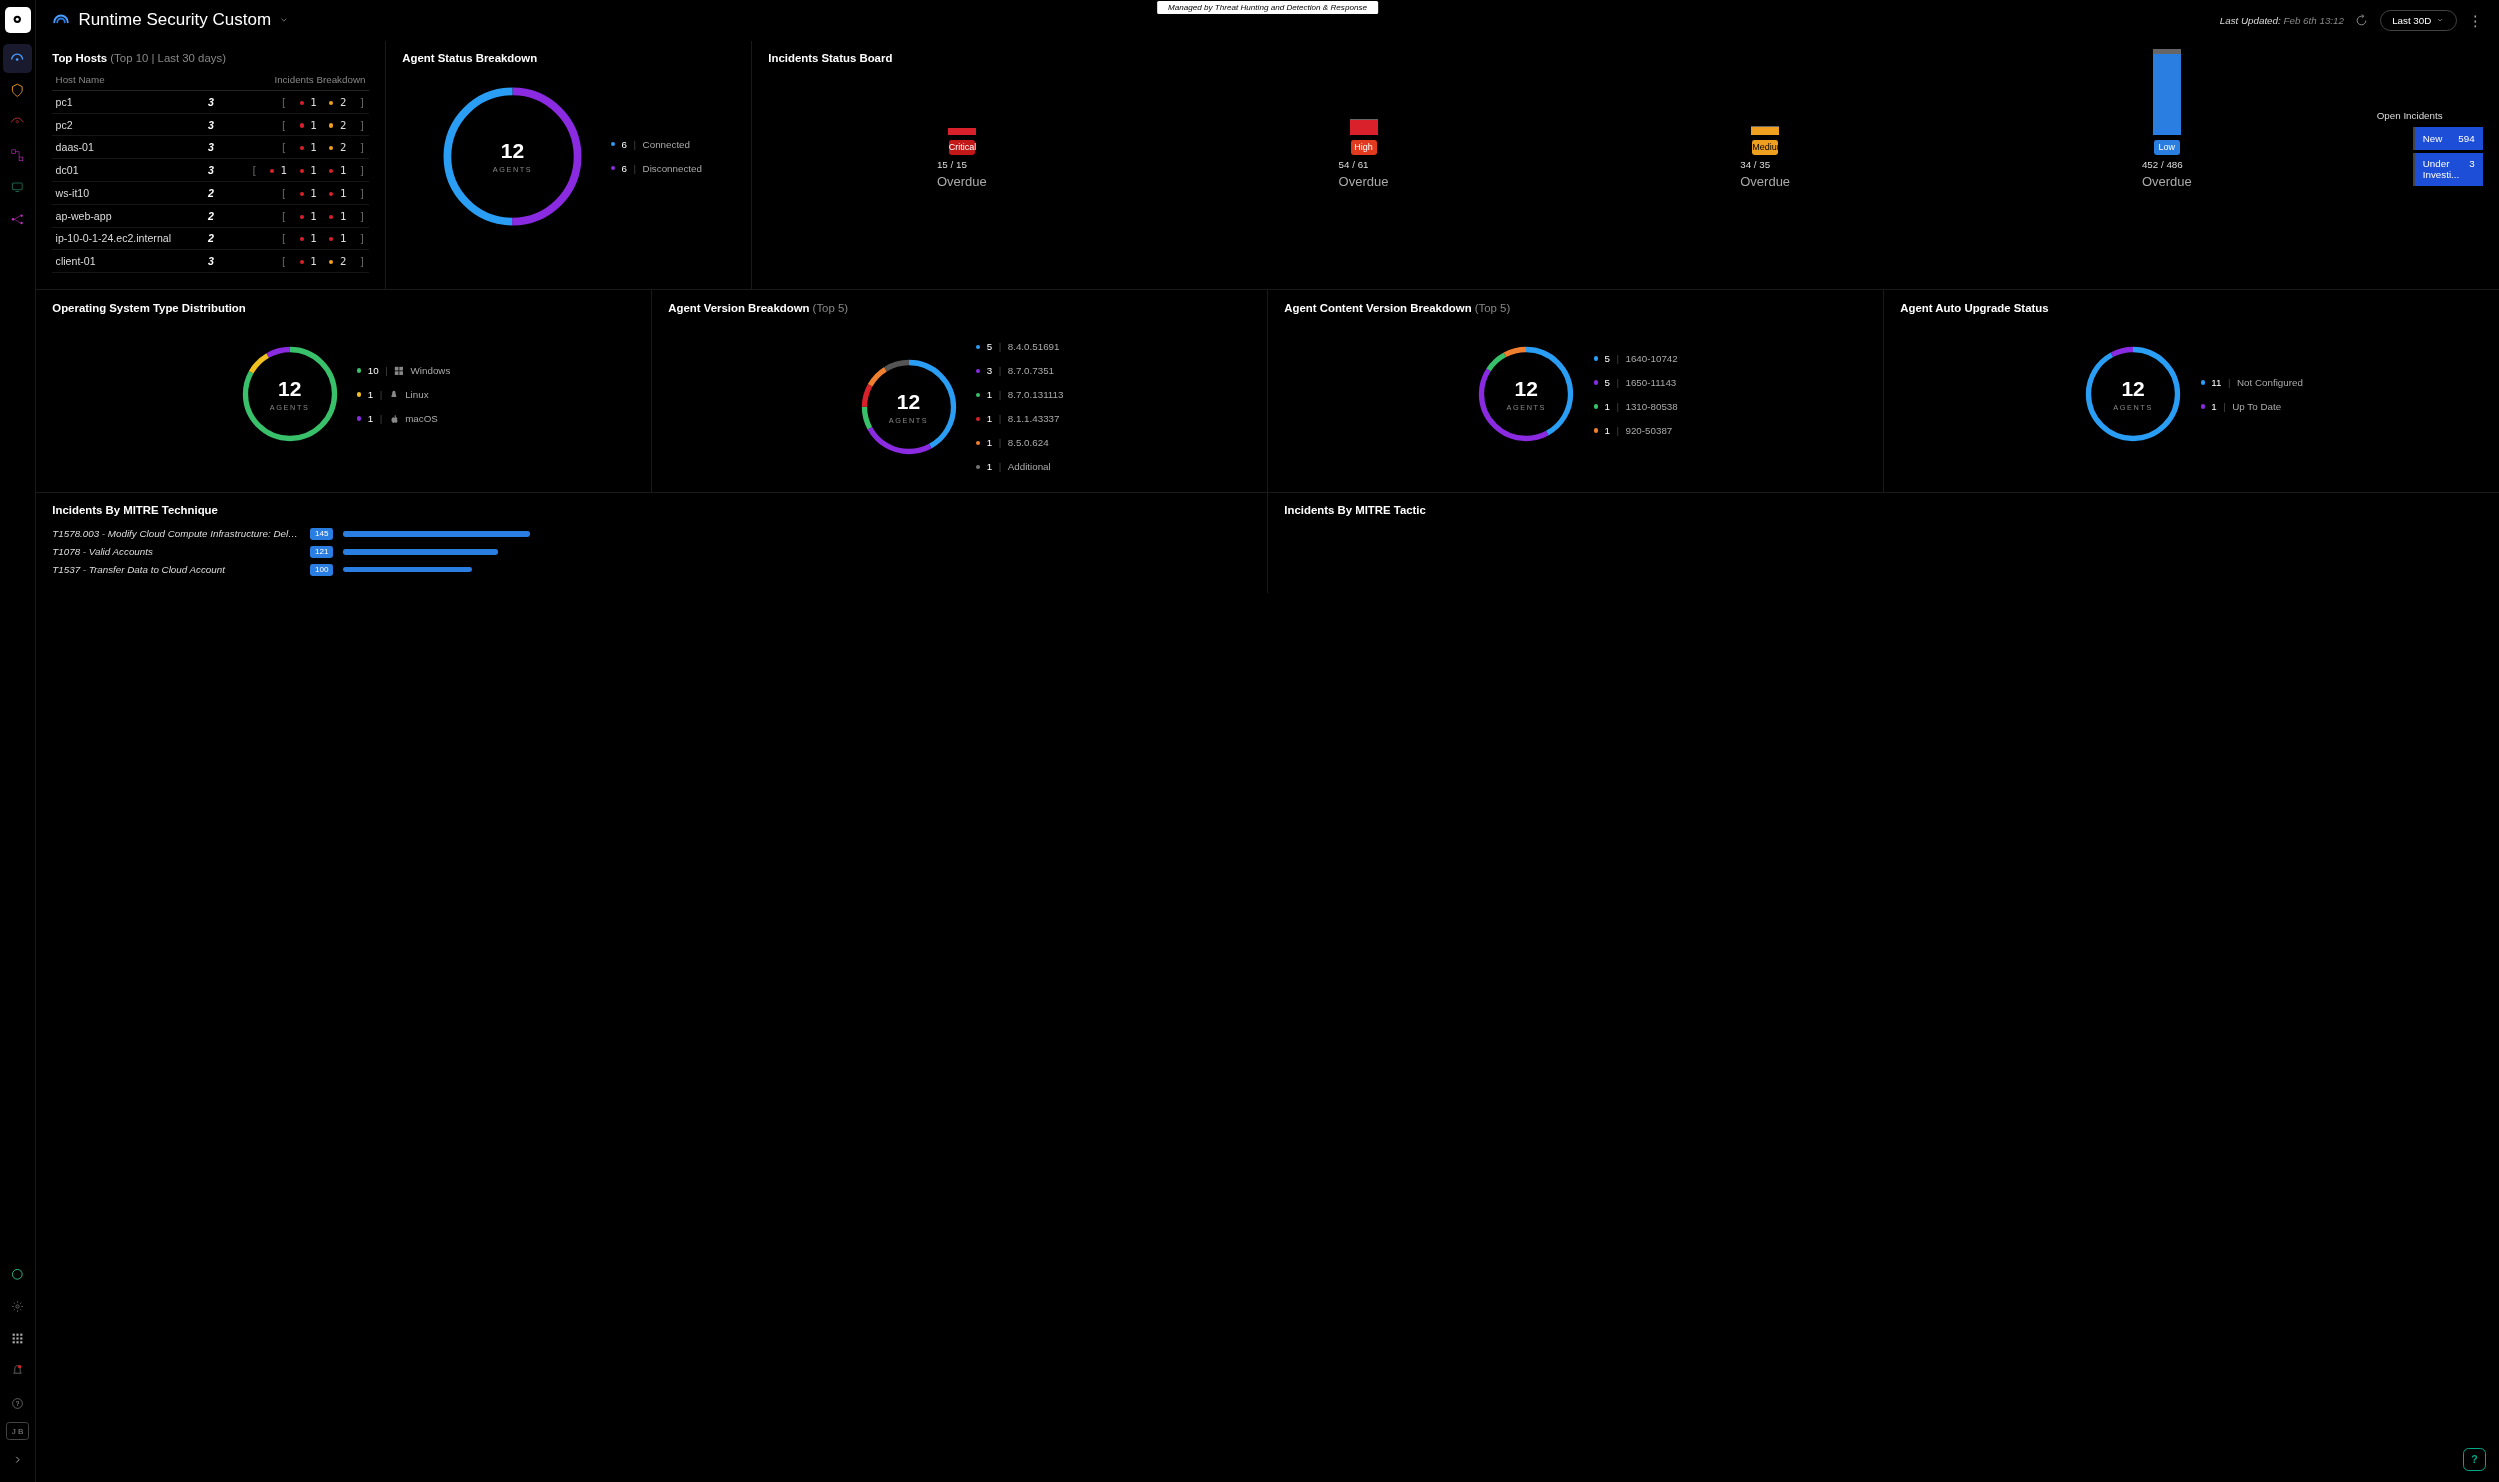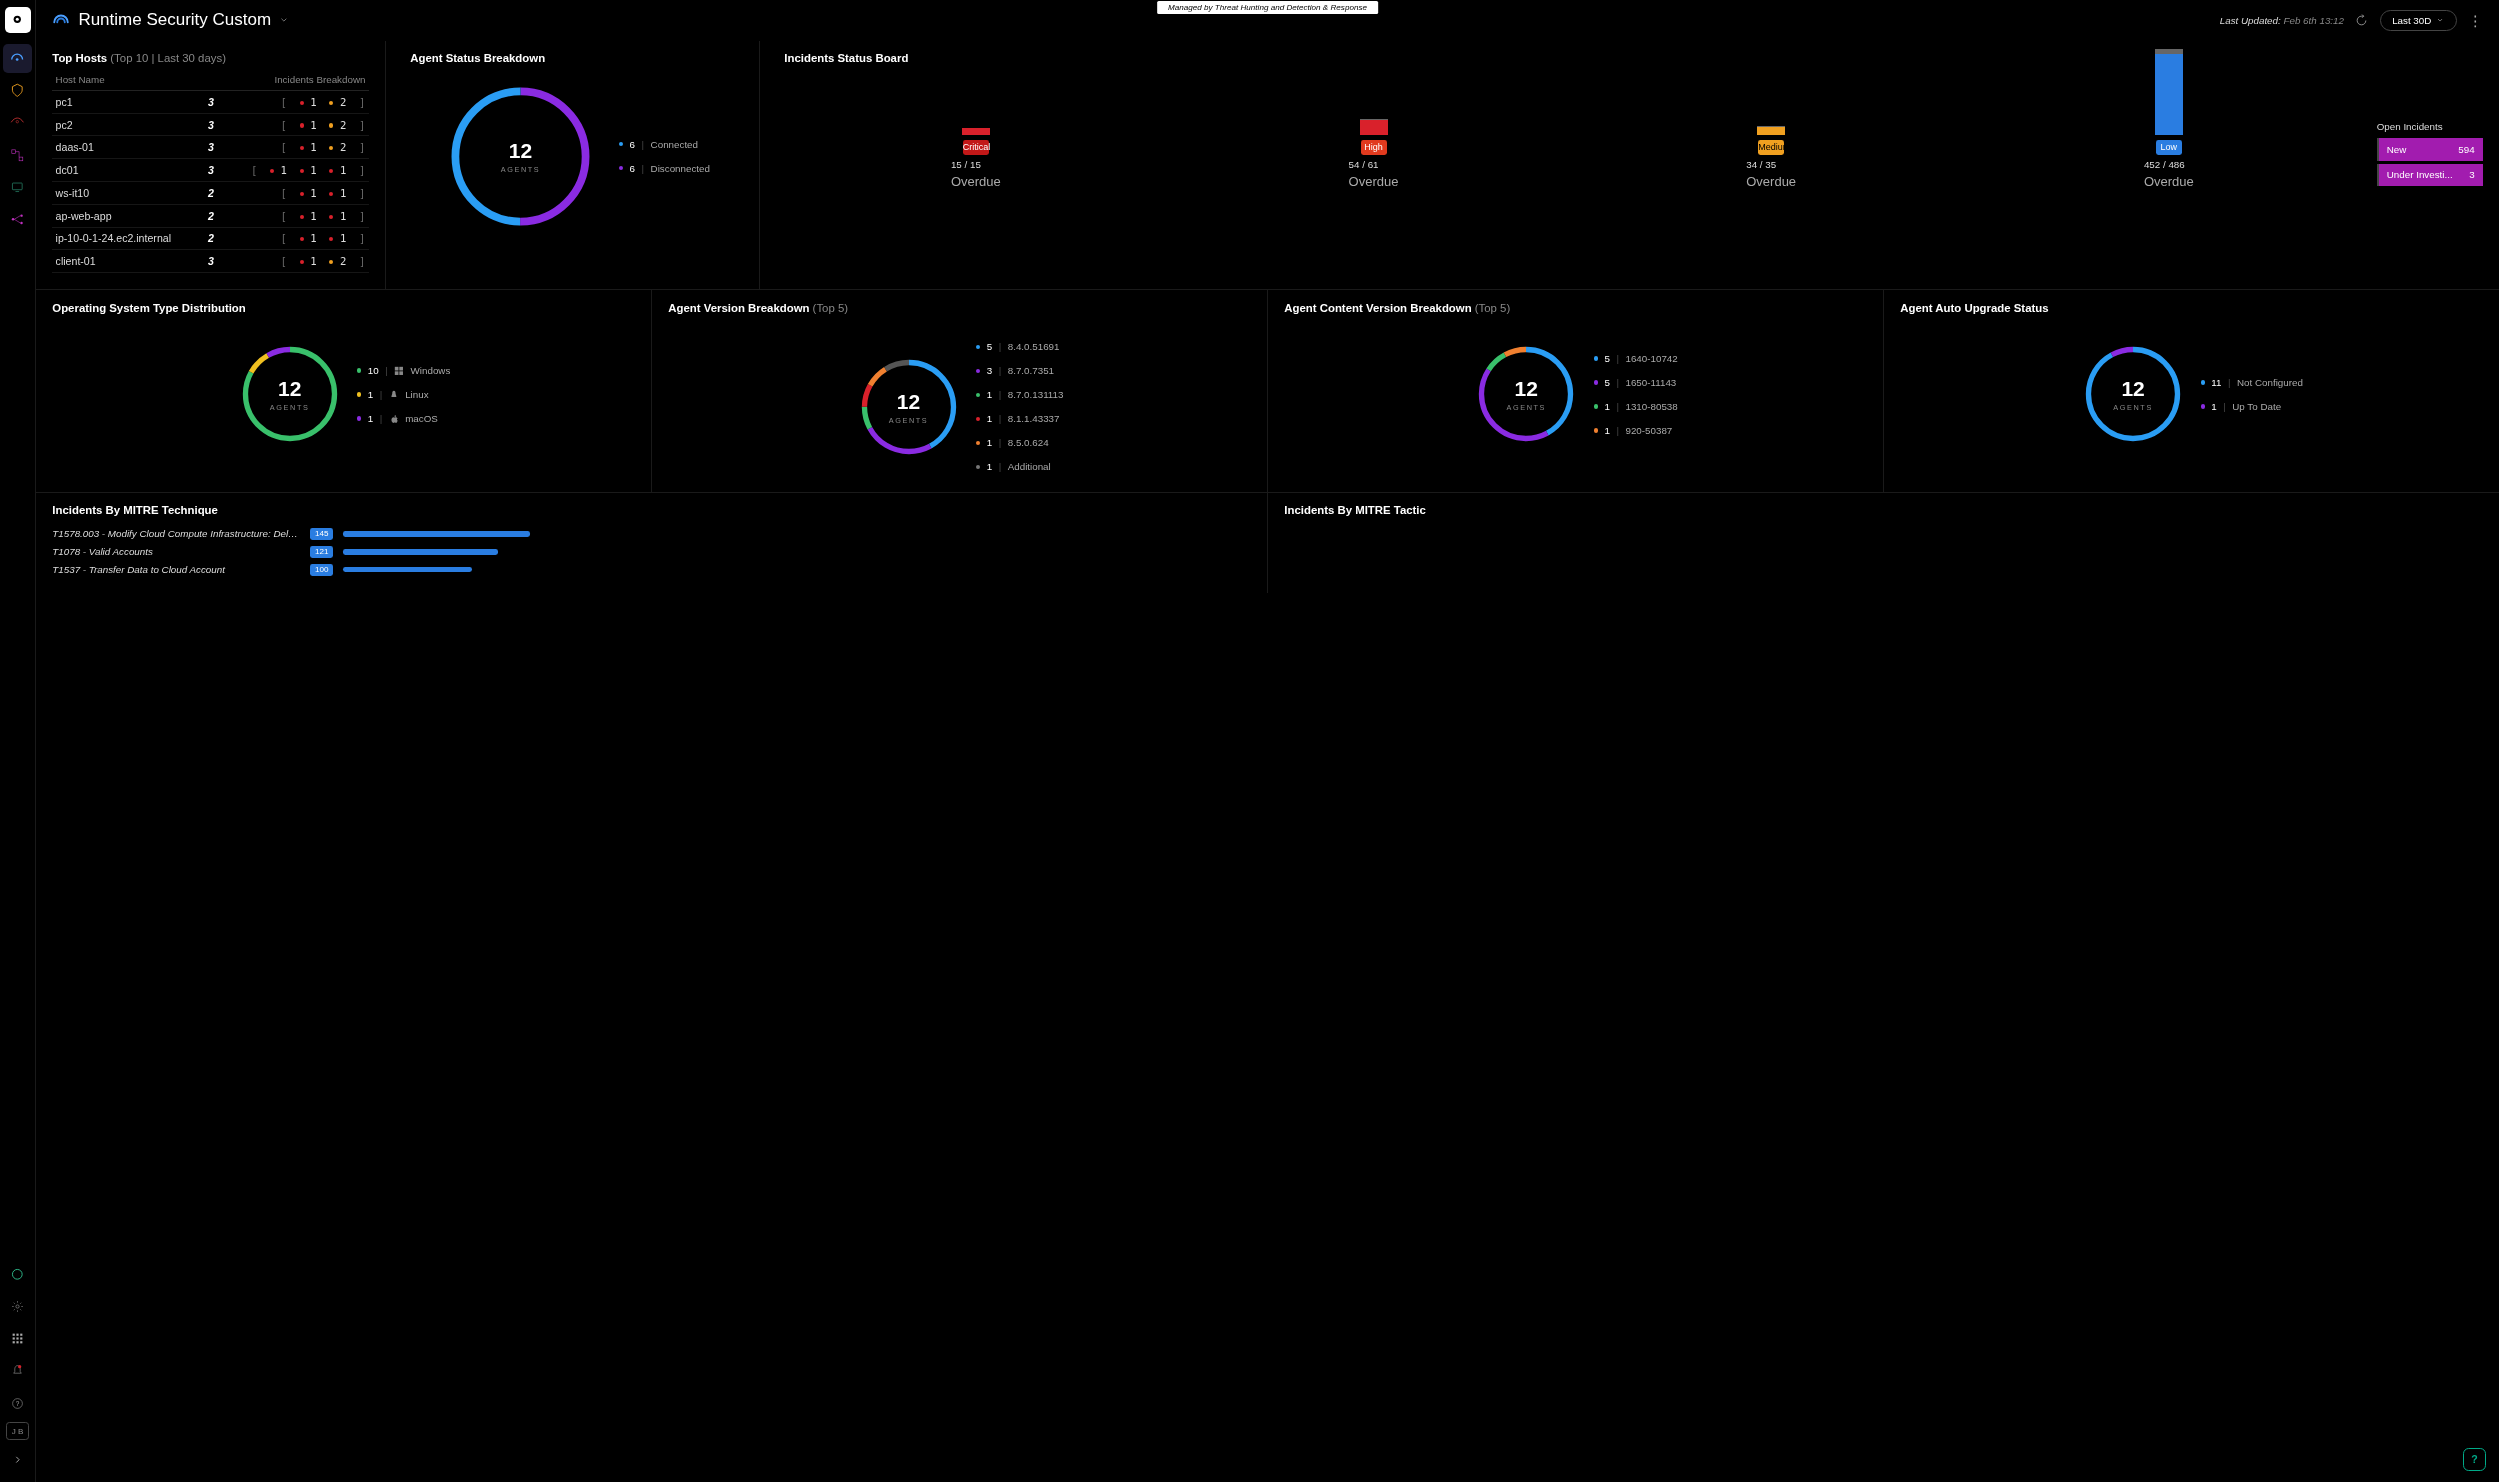--- a/index.html
+++ b/index.html
@@ -25,21 +25,21 @@
 .topbar .title-icon { color: #4a9eff; }
 .topbar h1 { font-size: 17px; font-weight: 500; }
 .topbar .chev { color: #888; }
 .topbar .badge-wrap { position: absolute; left: 50%; transform: translateX(-50%); top: 0; }
 .topbar .badge { background: #fff; color: #000; font-size: 8.1px; font-style: italic; padding: 2.4px 11.4px; border-radius: 1.6px; white-space: nowrap; }
 .topbar .right { margin-left: auto; display: flex; align-items: center; gap: 11.4px; font-size: 9.8px; }
 .topbar .right .updated .lbl { font-style: italic; color: #ddd; }
 .topbar .right .updated .val { font-style: italic; color: #888; }
 .pill { border: 0.8px solid #444; border-radius: 13px; padding: 4.1px 11.4px; display: flex; align-items: center; gap: 4.9px; cursor: pointer; font-size: 9.8px;}
 .dots { color: #aaa; font-size: 14.6px; cursor: pointer; }
-.row { display: flex; gap: 8px; }
+.row { display: flex; gap: 0; }
 .panel { padding: 11.4px 16.3px 16.3px 16.3px; }
 .sep-r { border-right: 0.8px solid #1a1a1a; }
 .sep-b { border-bottom: 0.8px solid #1a1a1a; }
 .panel h2 { font-size: 11.4px; font-weight: 600; margin-bottom: 3.3px; }
 .panel h2 .sub { color: #888; font-weight: 400; }
 
 
 .top-hosts { width: 350px; }
 .th-tbl { width: 100%; border-collapse: collapse; margin-top: 4.9px; }
 .th-tbl th { text-align: left; color: #888; font-size: 9.8px; font-weight: 400; padding: 4.9px 3.3px; border-bottom: 0.8px solid #222;}
@@ -82,21 +82,21 @@
 .bar .rest { background: #666; width: 100%; }
 .bar-lbl { font-size: 9px; padding: 2.4px 0; width: 26px; text-align: center; border-radius: 2.4px; color: #fff;}
 .bar-lbl.critical { background: #c21818; }
 .bar-lbl.high { background: #e13a1e; }
 .bar-lbl.medium { background: #f0a020; color:#000;}
 .bar-lbl.low { background: #2a7de1; }
 .bar-stat { font-size: 9.8px; color: #ddd; }
 .bar-stat .ov { display:block; font-size:13px; color:#aaa; margin-top:4px;}
 .open-inc { width: 106px; }
 .open-inc h3 { font-size: 9.8px; font-weight: 500; color: #ddd; margin-bottom: 6.5px;}
-.oi-row { display: flex; justify-content: space-between; background: #a21caf; padding: 5.7px 8.1px; font-size: 9.8px; margin-bottom: 3.3px; border-left: 2.4px solid #444;}
+.oi-row { display: flex; justify-content: space-between; background: #1d4ed8; padding: 5.7px 8.1px; font-size: 9.8px; margin-bottom: 3.3px; border-left: 2.4px solid #444; margin-left: 36px;}
 .oi-row .v { color: #fff; }
 
 
 .row2 { display: flex; }
 .row2 .mini { flex: 1; padding: 11.4px 16.3px 19.5px 16.3px;}
 .mini h2 { font-size: 11.4px; }
 .mini .donut-wrap { padding-top: 24.4px; gap: 14.6px;}
 
 
 .mitre-row { display: flex; }

